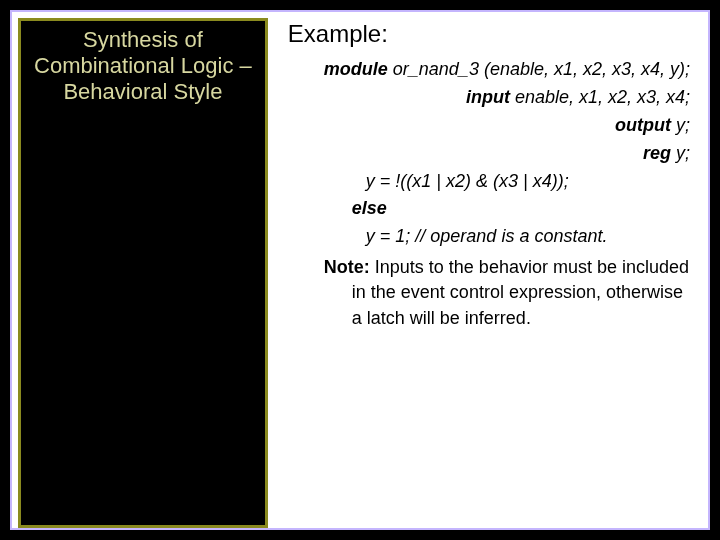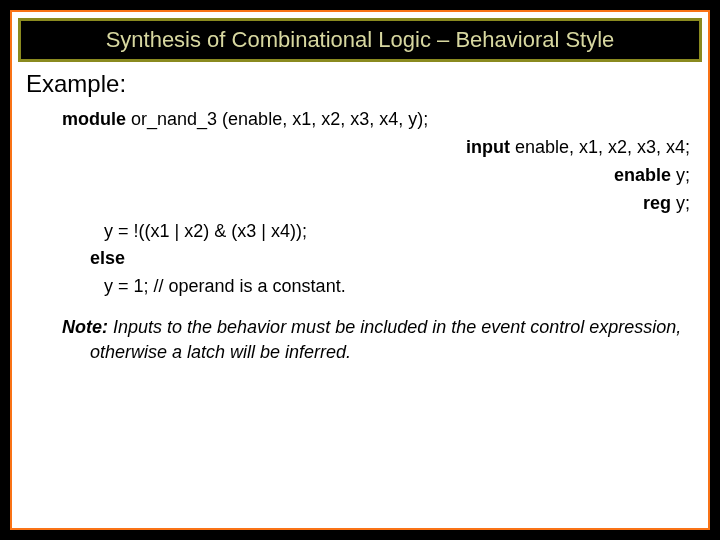--- a/index.html
+++ b/index.html
@@ -8,23 +8,23 @@
     height: 540px;
     background: #000;
     font-family: Verdana, Geneva, sans-serif;
     overflow: hidden;
   }
   .slide {
     width: 700px;
     height: 520px;
     margin: 10px;
     background: #fff;
-    border: 2px solid #f97316;
+    border: 2px solid #c4b5fd;
     display: flex;
-    flex-direction: column;
+    flex-direction: row;
   }
   .title-bar {
     background: #000;
     border: 3px solid #8a8a1f;
     margin: 6px 6px 0 6px;
     padding: 6px 8px;
     text-align: center;
   }
   .title-text {
     color: #d7d7a0;
@@ -39,50 +39,49 @@
   .example-label {
     font-size: 24px;
     margin-bottom: 8px;
   }
   .code-block {
     font-size: 18px;
     line-height: 1.55;
     margin-left: 36px;
     font-family: Verdana, Geneva, sans-serif;
   }
-  .ln { white-space: pre; }
+  .ln { white-space: pre; font-style: italic; }
   .i1 { padding-left: 18px; text-align: right; }
   .i2 { padding-left: 28px; }
   .i3 { padding-left: 42px; }
   .kw { font-weight: bold; }
   .note {
     font-size: 18px;
-    font-style: italic;
-    margin-top: 14px;
+    margin-top: 4px;
     margin-left: 36px;
     padding-left: 28px;
     text-indent: -28px;
     line-height: 1.4;
   }
   .note-label { font-weight: bold; }
 </style>
 </head>
 <body>
 
 <div class="slide">
   <div class="title-bar">
     <span class="title-text">Synthesis of Combinational Logic – Behavioral Style</span>
   </div>
   <div class="content">
     <div class="example-label">Example:</div>
 
     <div class="code-block">
       <div class="ln"><span class="kw">module</span><span> or_nand_3 (enable, x1, x2, x3, x4, y);</span></div>
       <div class="ln i1"><span class="kw">input</span><span> enable, x1, x2, x3, x4;</span></div>
-      <div class="ln i1"><span class="kw">enable</span><span> y;</span></div>
+      <div class="ln i1"><span class="kw">output</span><span> y;</span></div>
       <div class="ln i1"><span class="kw">reg</span><span> y;</span></div>
       <div class="ln i3"><span>y = !((x1 | x2) &amp; (x3 | x4));</span></div>
       <div class="ln i2"><span class="kw">else</span></div>
       <div class="ln i3"><span>y = 1; // operand is a constant.</span></div>
     </div>
 
     <div class="note"><span class="note-label">Note:</span><span> Inputs to the behavior must be included in the event control expression, otherwise a latch will be inferred.</span></div>
   </div>
 </div>
 

